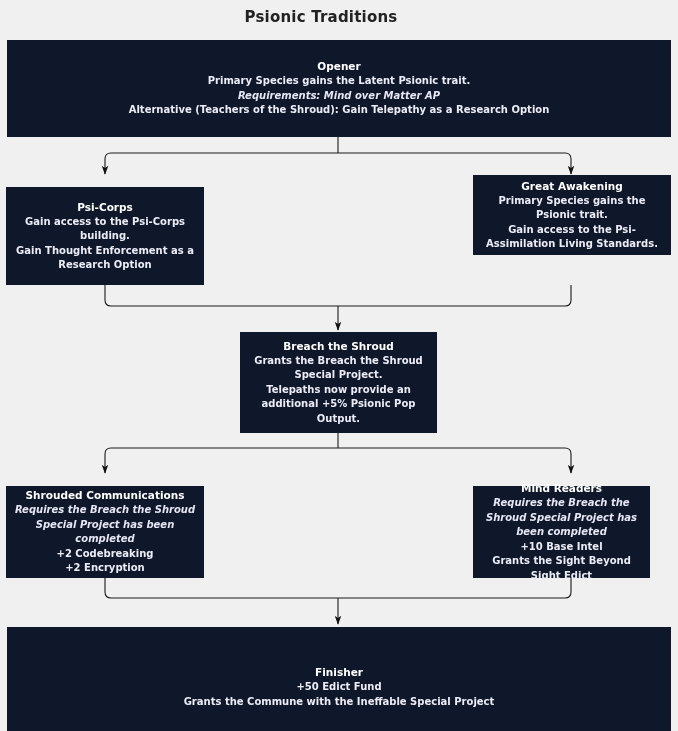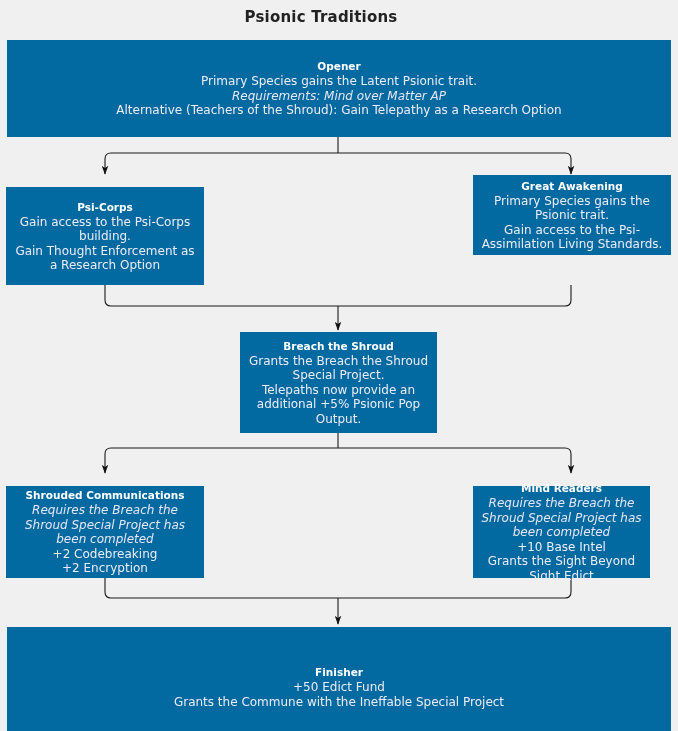--- a/index.html
+++ b/index.html
@@ -33,42 +33,42 @@
     top: 8px;
     width: 642px;
     text-align: center;
     font-size: 15px;
     font-weight: bold;
     color: #222222;
     letter-spacing: 0.2px;
   }
   .node {
     position: absolute;
-    background: #0369a1;
+    background: #0f172a;
     box-sizing: border-box;
     display: flex;
     flex-direction: column;
     align-items: center;
     justify-content: center;
     color: #ffffff;
     text-align: center;
     padding: 20px 6px;
   }
   .node-title {
     font-size: 10.5px;
     font-weight: bold;
     color: #ffffff;
     line-height: 14px;
     margin-bottom: 1px;
   }
   .node-line {
-    font-size: 12px;
+    font-size: 10px;
     color: #ececf6;
     line-height: 14.5px;
-    font-weight: normal;
+    font-weight: bold;
   }
   .node-line.italic {
     font-style: italic;
     color: #e6e6f4;
   }
   .node-body {
     display: flex;
     flex-direction: column;
     align-items: center;
     width: 100%;

